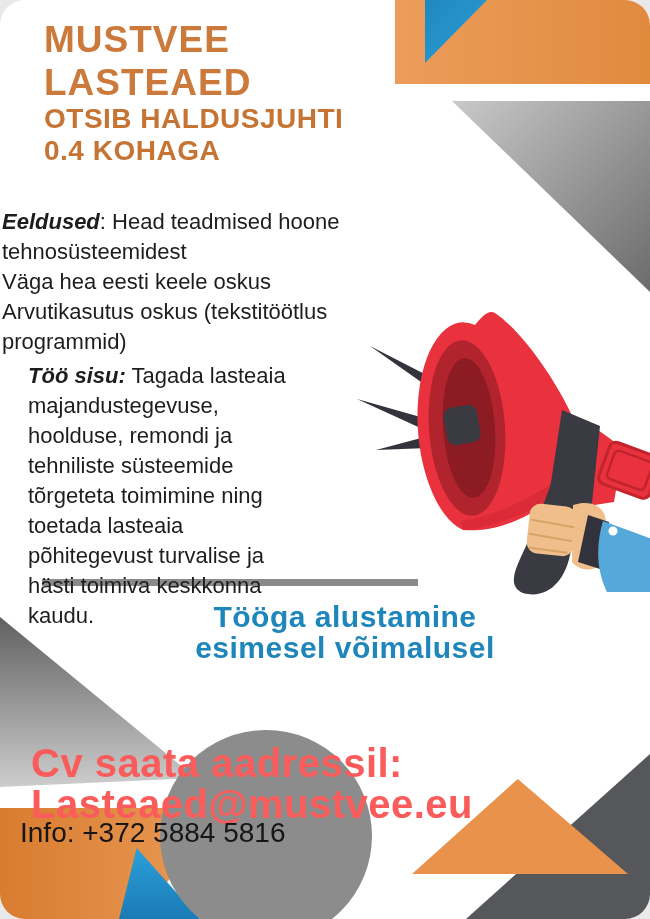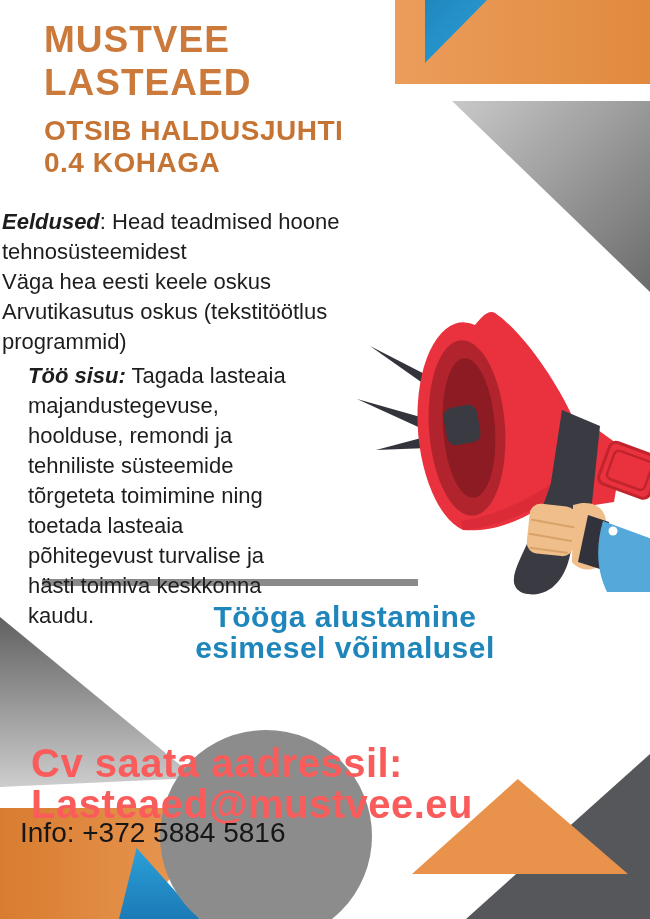--- a/index.html
+++ b/index.html
@@ -1,19 +1,20 @@
 <!DOCTYPE html>
 <html><head>
 <meta charset="utf-8">
 <style>
   html,body{margin:0;padding:0;background:#e9e9e9;}
   .poster{
     position:relative;width:650px;height:919px;margin:0 auto;
     background:#ffffff;overflow:hidden;
     font-family:"Liberation Sans",sans-serif;
+    border-radius:25px;
   }
   .abs{position:absolute;}
   .pre{white-space:pre-line;}
 
   
   .orange-rect-top{left:395px;top:0;width:255px;height:84px;
     background:linear-gradient(90deg,#ec9d5b,#e08a3e);}
   .blue-tri-top{left:425px;top:0;width:62px;height:63px;
     background:linear-gradient(135deg,#1f87be,#2ba0d8);
     clip-path:polygon(0 0,100% 0,0 100%);}
@@ -35,21 +36,21 @@
   .dark-tri-br{left:466px;top:754px;width:184px;height:165px;
     background:#56575b;clip-path:polygon(100% 0,100% 100%,0 100%);}
   .orange-tri-bottom{left:412px;top:779px;width:216px;height:95px;
     background:#e8924b;clip-path:polygon(49% 0,100% 100%,0 100%);}
   .megaphone{left:355px;top:300px;width:300px;height:300px;}
 
   
   .title{left:44px;top:18px;margin:0;
     font-size:37px;line-height:43px;font-weight:800;letter-spacing:1px;
     color:#cb7a3c;}
-  .subtitle{left:44px;top:115px;margin:0;
+  .subtitle{left:44px;top:103px;margin:0;
     font-size:28px;line-height:32px;font-weight:800;letter-spacing:.5px;
     color:#c57434;}
   .body-text{margin:0;font-size:22px;line-height:30px;color:#1d1d1d;
     text-align:left;}
   .requirements{left:2px;top:207px;width:460px;}
   .duties{left:28px;top:361px;width:372px;}
   .lead{font-weight:700;font-style:italic;}
   .start-note{left:155px;top:601px;width:380px;margin:0;
     font-size:30px;line-height:31px;font-weight:700;letter-spacing:.5px;
     color:#1e86bb;text-align:center;}

